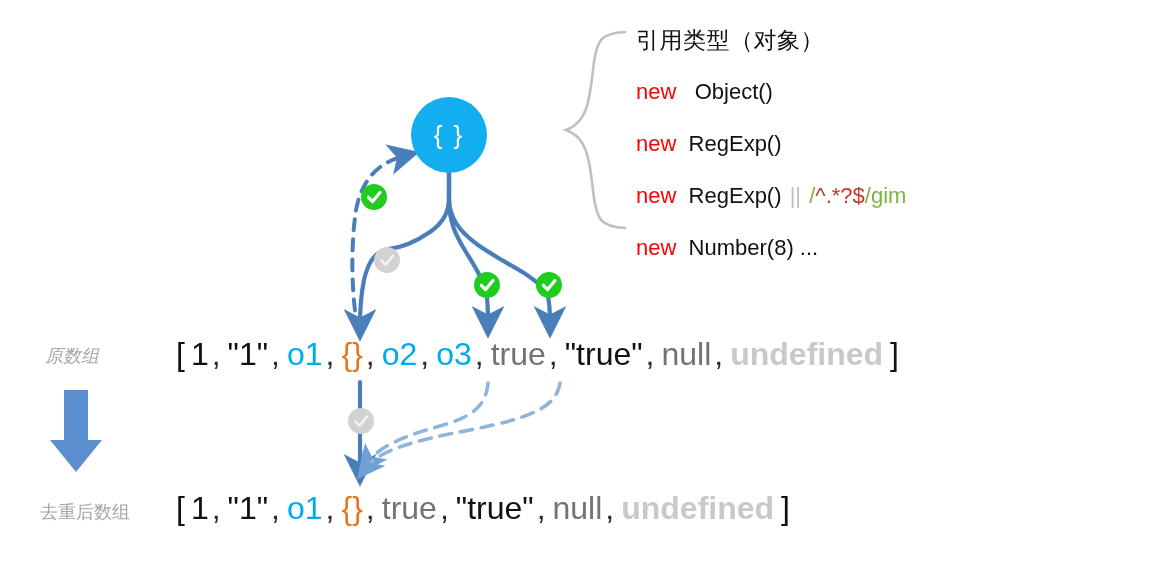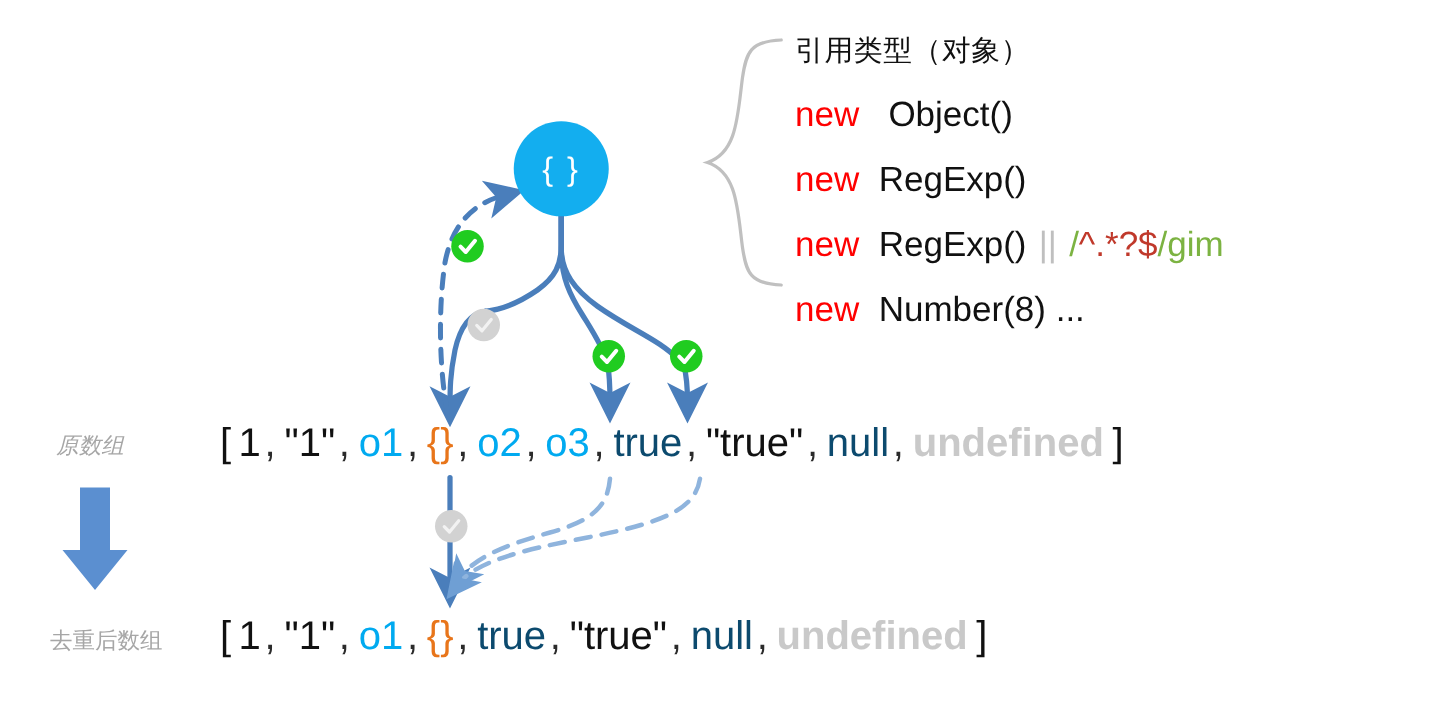--- a/index.html
+++ b/index.html
@@ -48,21 +48,21 @@
     font-size: 26px;
     letter-spacing: 2px;
     z-index: 5;
   }
 
   
   #legend { left: 624px; top: 14px; margin-left: 12px; }
   .legend-row {
     height: 52px;
     line-height: 52px;
-    font-size: 28px;
+    font-size: 22px;
     color: #111111;
     white-space: nowrap;
   }
   .legend-row.title { font-size: 23px; letter-spacing: 0.5px; }
   .kw-new { color: #ff0000; }
   .pipe   { color: #bfbfbf; padding: 0 2px; }
   .re-slash { color: #7cb342; }
   .re-body  { color: #c0392b; }
   .re-flags { color: #7cb342; }
 
@@ -77,21 +77,21 @@
   
   .array-row {
     font-size: 32px;
     color: #111111;
     letter-spacing: 0px;
   }
   #array-original { left: 176px; top: 336px; }
   #array-dedup    { left: 176px; top: 490px; }
   .tok-obj    { color: #00aaf0; }
   .tok-brace  { color: #e8751a; }
-  .tok-kw     { color: #0c4a6e; }
+  .tok-kw     { color: #737373; }
   .tok-undef  { color: #c9c9c9; font-weight: bold; }
   .tok-plain  { color: #111111; }
   .sep        { color: #2b2b2b; }
 
   #array-dedup .tok-undef { color: #c9c9c9; }
 
   svg.overlay {
     position: absolute;
     left: 0; top: 0;
     width: 1163px;

